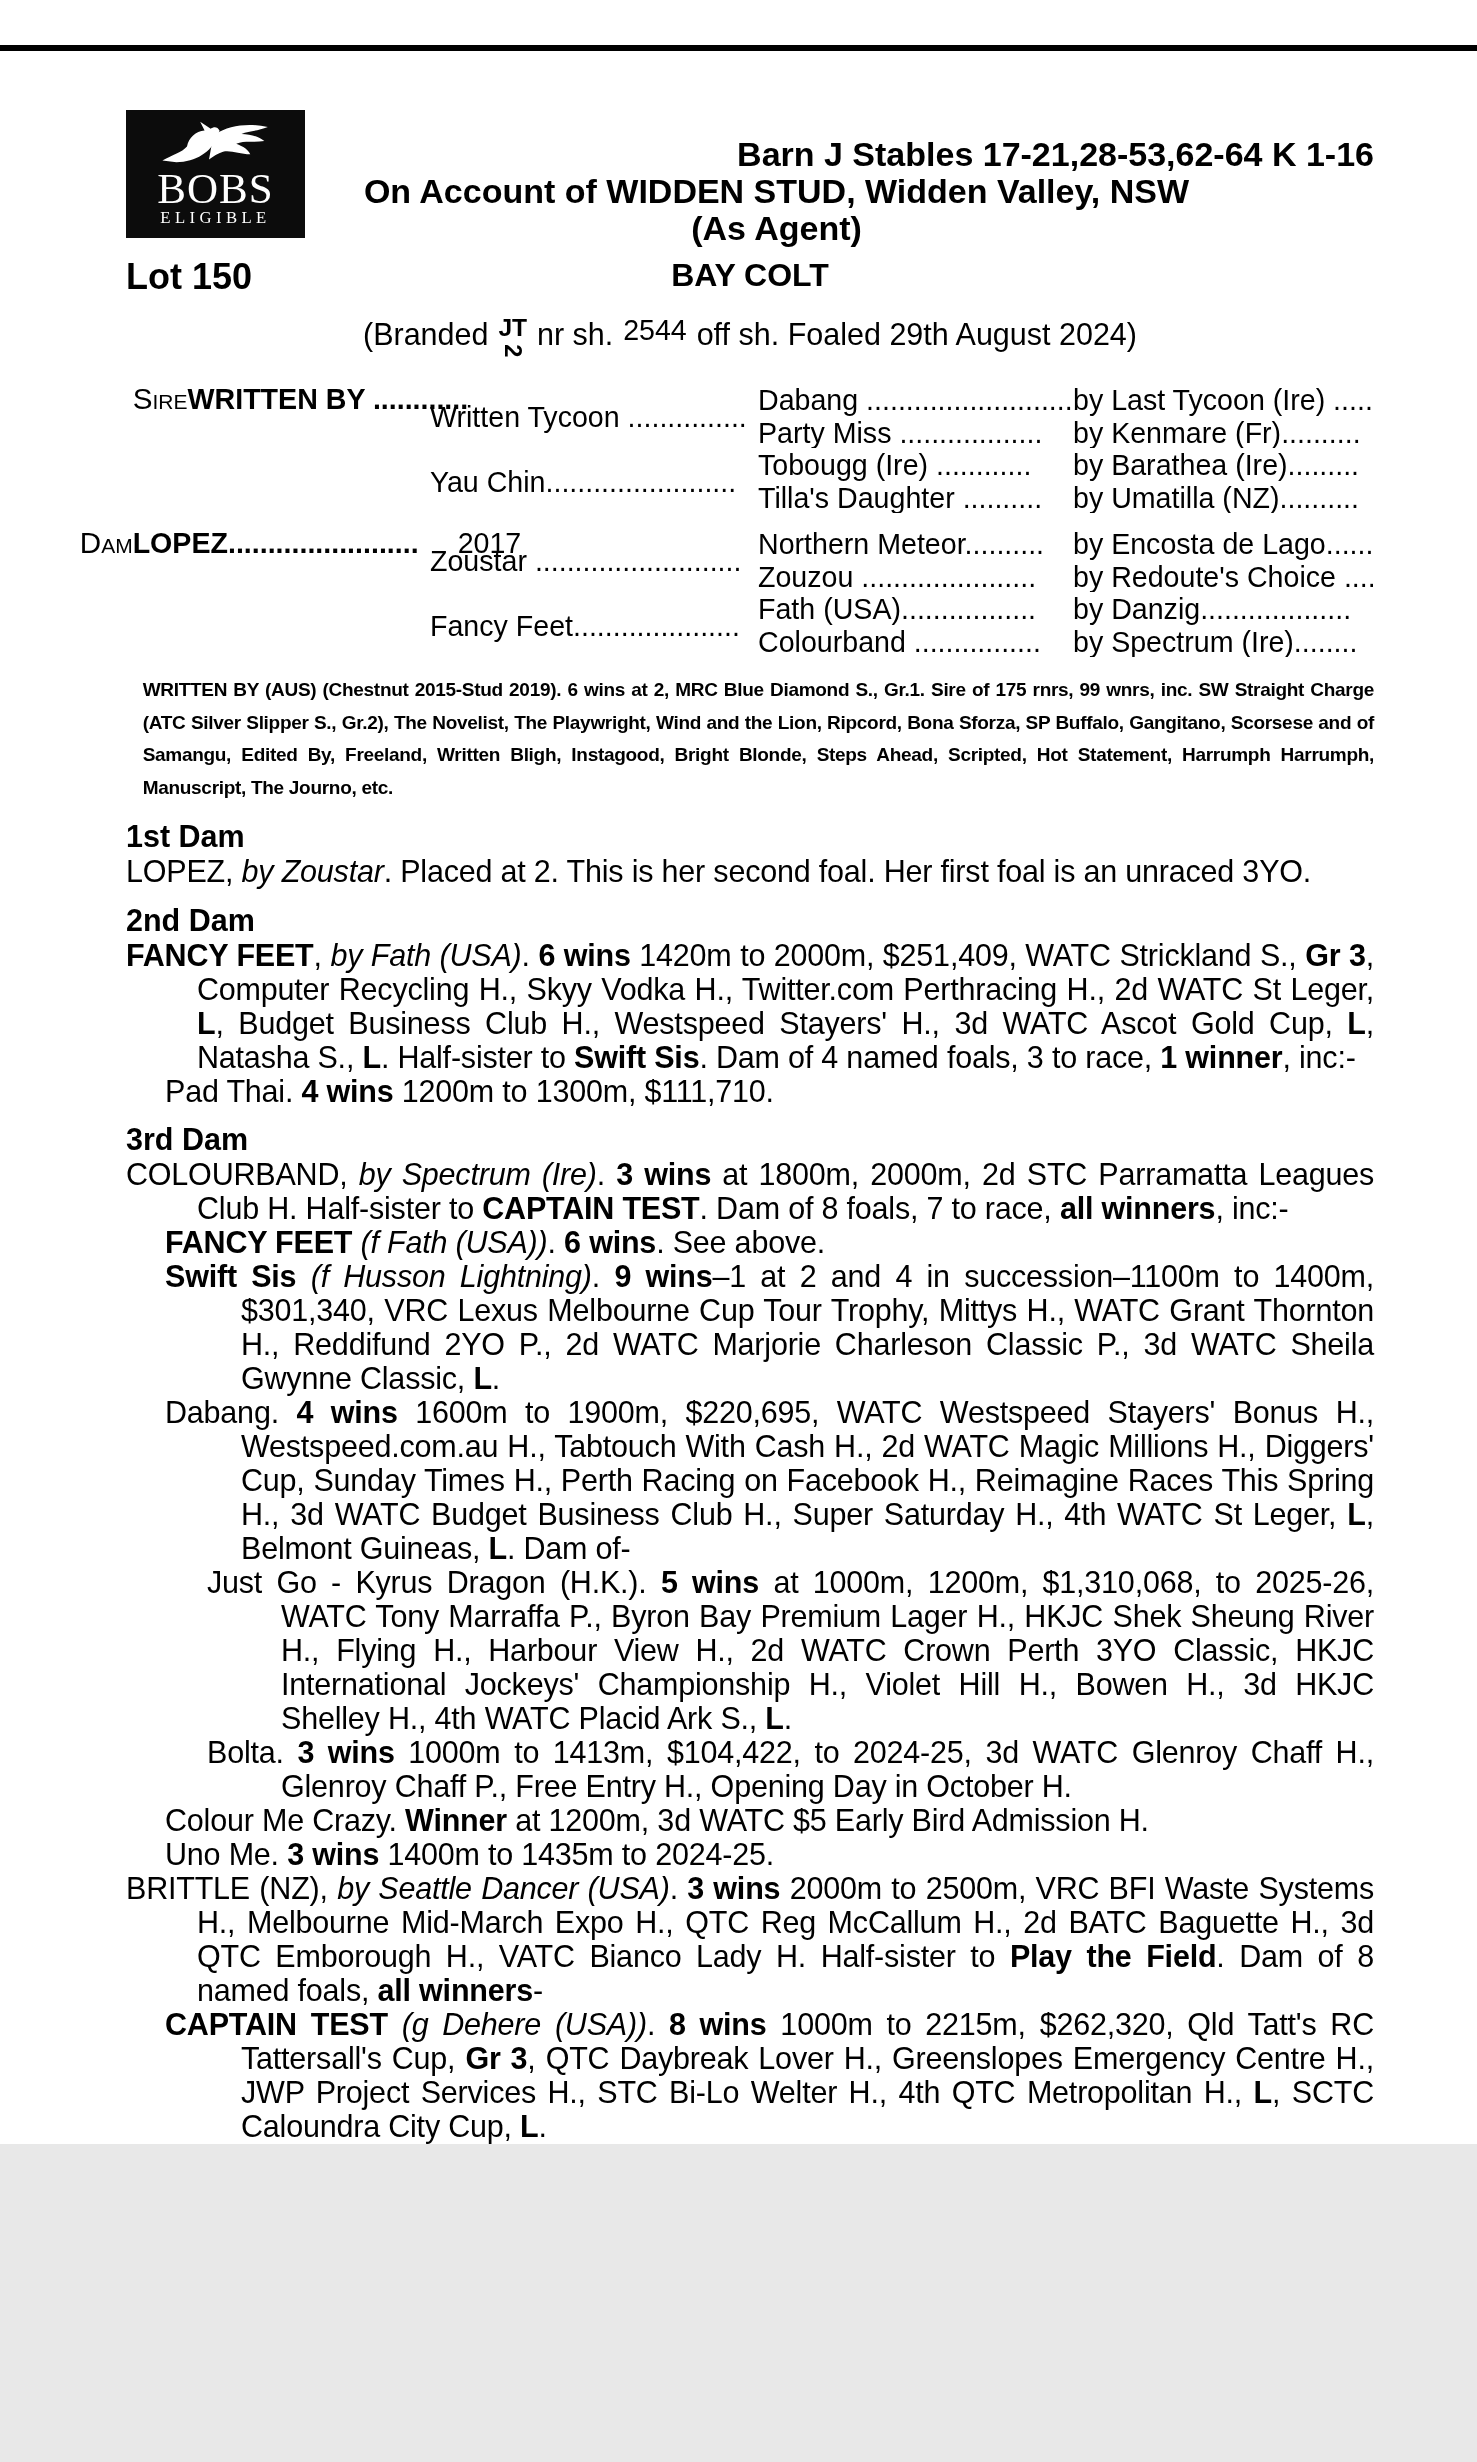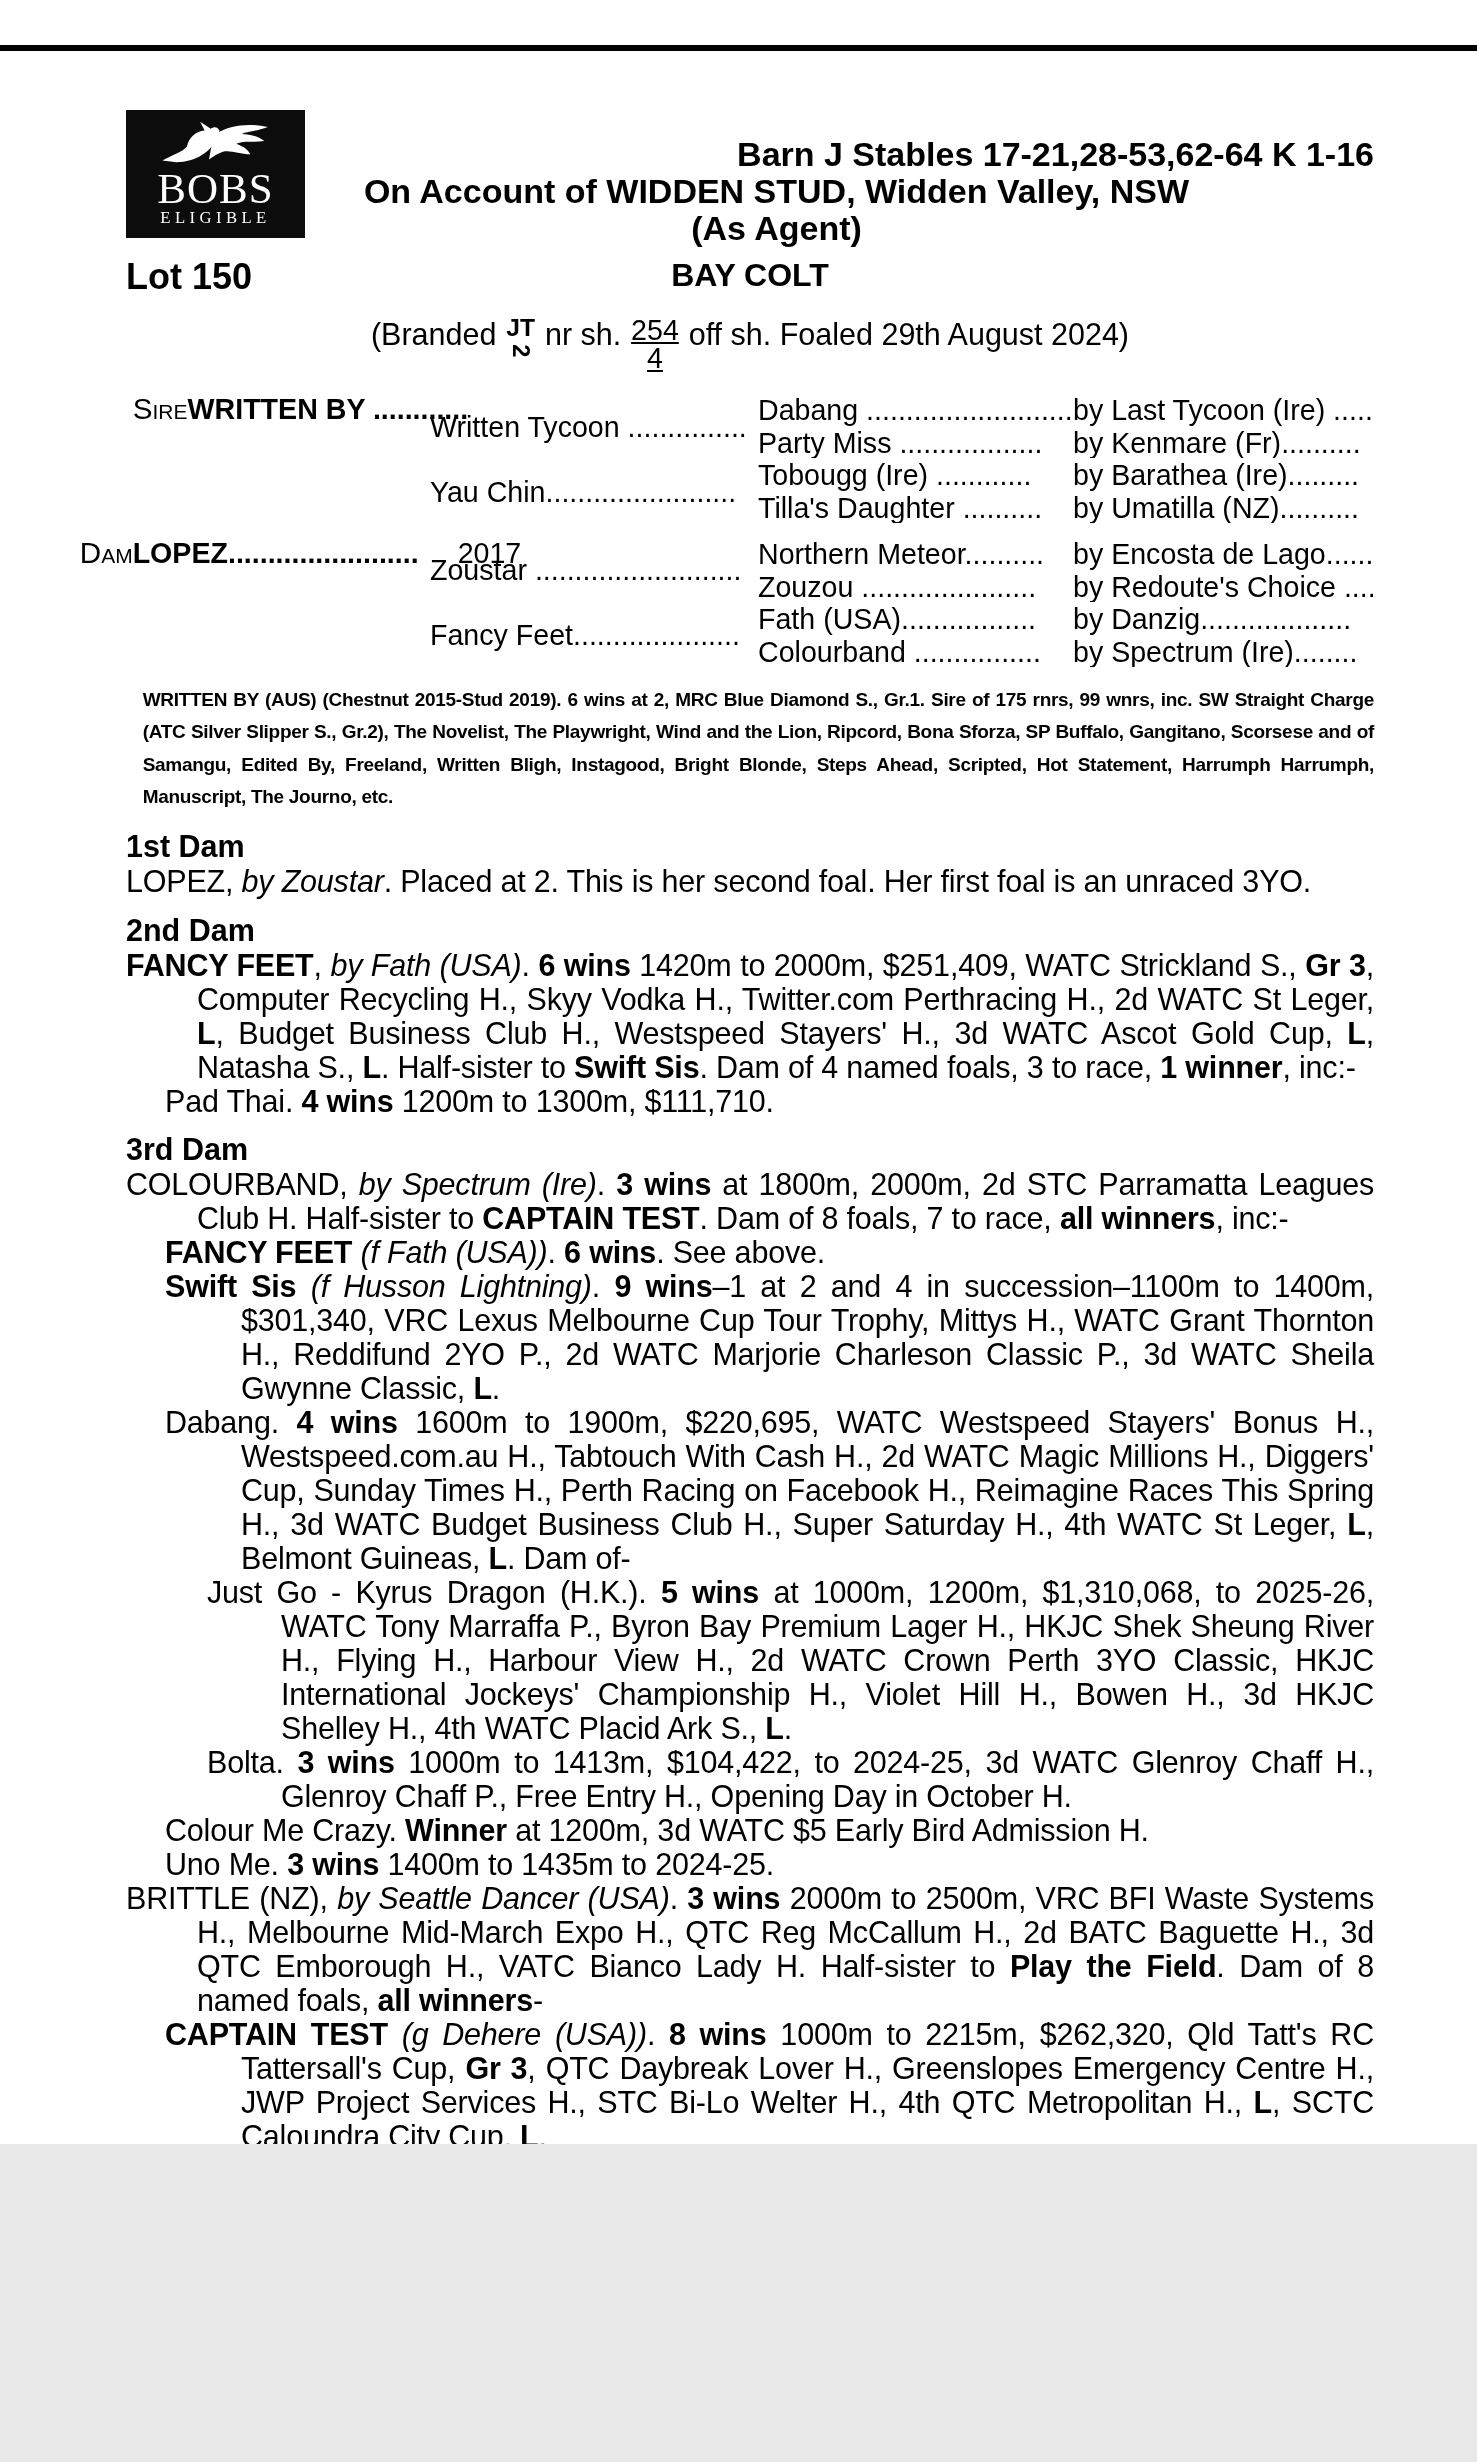--- a/index.html
+++ b/index.html
@@ -35,21 +35,21 @@
   .lot-number { position:absolute; left:0; top:2px; font-weight:bold; font-size:36px; }
   .horse-title { text-align:center; font-weight:bold; font-size:32px; line-height:43px; }
 
   .branded-row {
     margin-top:18px; display:flex; justify-content:center; align-items:flex-start;
     font-size:30.5px; gap:9.9px;
   }
   .brand-stack { display:inline-flex; flex-direction:column; align-items:center; line-height:1; }
   .brand-top { font-weight:bold; font-size:24.6px; line-height:21.7px; }
   .brand-bottom { font-weight:bold; font-size:23.6px; line-height:23.6px; transform:rotate(90deg); }
-  .num-stack { display:inline-flex; flex-direction:column; align-items:center; line-height:1; font-size:28.6px;text-decoration:underline; }
+  .num-stack { display:inline-flex; flex-direction:row; align-items:center; line-height:1; font-size:28.6px; }
   .num-top { line-height:27.6px; } .num-bottom { line-height:27.6px; }
 
   
   .pedigree {
     margin-top:21.7px; display:grid;
     grid-template-columns:304px 328px 315px 300px;
     grid-template-rows:repeat(4, 32.5px) 13.8px repeat(4, 32.5px);
     align-items:center; font-size:28.6px; line-height:30.5px;
   }
   .ped-parent { display:flex; flex-direction:row; justify-content:center; align-self:stretch; }

